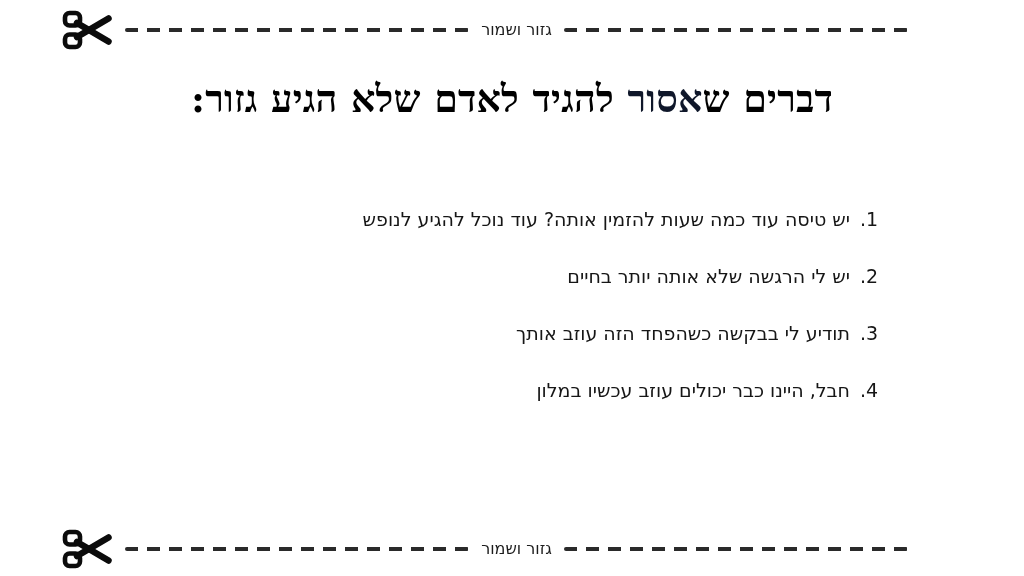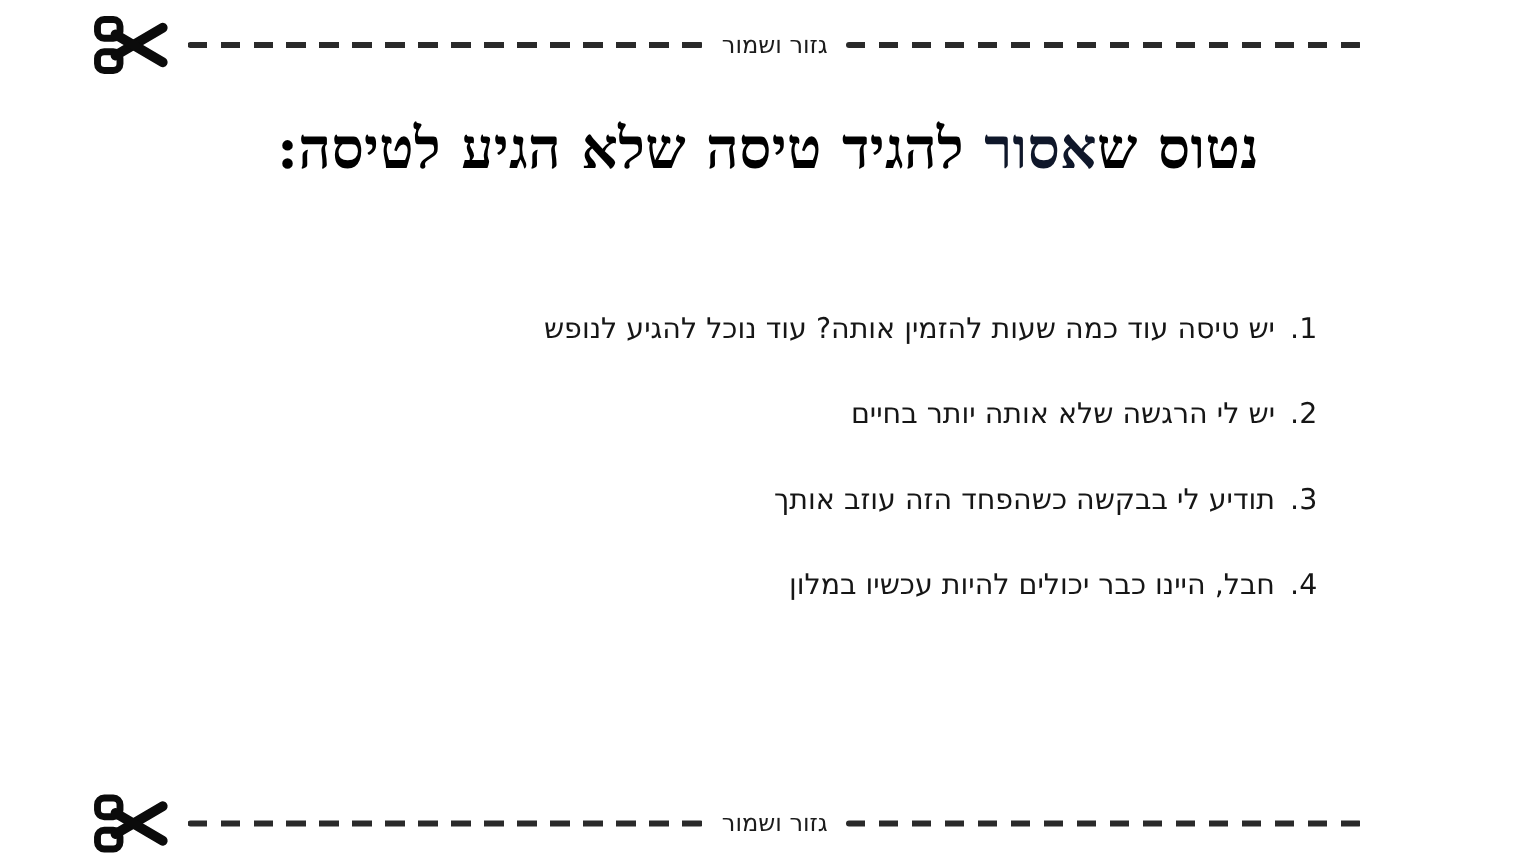--- a/index.html
+++ b/index.html
@@ -103,28 +103,28 @@
       <rect x="3" y="24.5" width="15" height="12.5" rx="4.5" fill="none" stroke="currentColor" stroke-width="4.6"></rect>
       <path d="M15 27 L46.5 8.5" fill="none" stroke="currentColor" stroke-width="6.5" stroke-linecap="round"></path>
       <path d="M15 13 L46.5 31.5" fill="none" stroke="currentColor" stroke-width="6.5" stroke-linecap="round"></path>
     </svg>
     <span class="dashseg"></span>
     <span class="cutline-label">גזור ושמור</span>
     <span class="dashseg"></span>
   </div>
 
   <h1 class="title">
-    <span>נטוס ש</span><span class="accent">אסור</span><span> להגיד טיסה שלא הגיע לטיסה:</span>
+    <span>דברים ש</span><span class="accent">אסור</span><span> להגיד לאדם שלא הגיע גזור:</span>
   </h1>
 
   <ol class="things-list">
     <li>יש טיסה עוד כמה שעות להזמין אותה? עוד נוכל להגיע לנופש</li>
     <li>יש לי הרגשה שלא אותה יותר בחיים</li>
     <li>תודיע לי בבקשה כשהפחד הזה עוזב אותך</li>
-    <li>חבל, היינו כבר יכולים להיות עכשיו במלון</li>
+    <li>חבל, היינו כבר יכולים עוזב עכשיו במלון</li>
   </ol>
 
   <div class="cutline cutline-bottom">
     <svg class="scissors" viewBox="0 0 54 40" aria-hidden="true">
       <rect x="3" y="3" width="15" height="12.5" rx="4.5" fill="none" stroke="currentColor" stroke-width="4.6"></rect>
       <rect x="3" y="24.5" width="15" height="12.5" rx="4.5" fill="none" stroke="currentColor" stroke-width="4.6"></rect>
       <path d="M15 27 L46.5 8.5" fill="none" stroke="currentColor" stroke-width="6.5" stroke-linecap="round"></path>
       <path d="M15 13 L46.5 31.5" fill="none" stroke="currentColor" stroke-width="6.5" stroke-linecap="round"></path>
     </svg>
     <span class="dashseg"></span>

